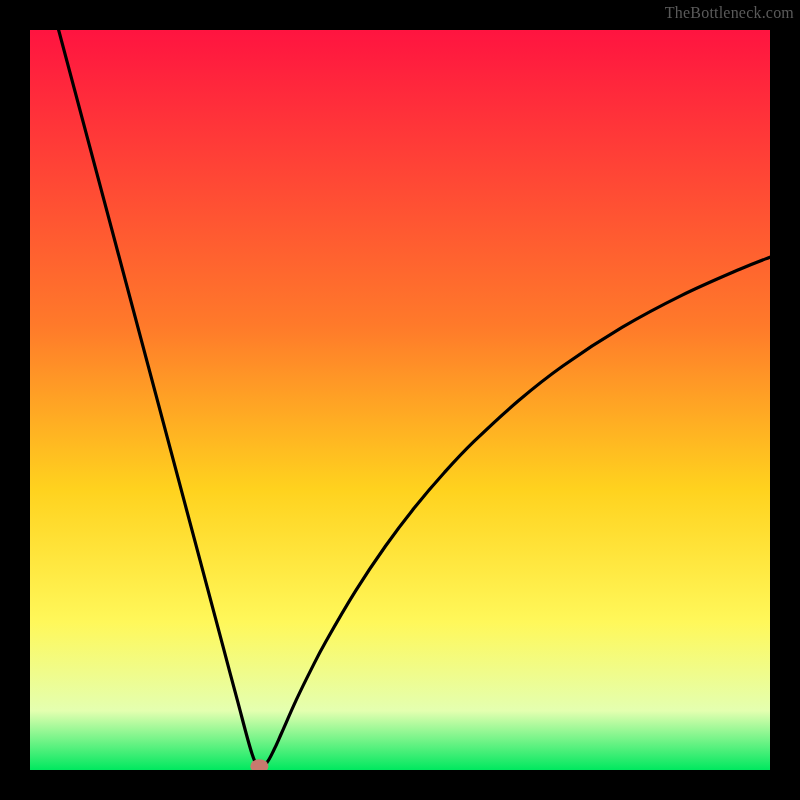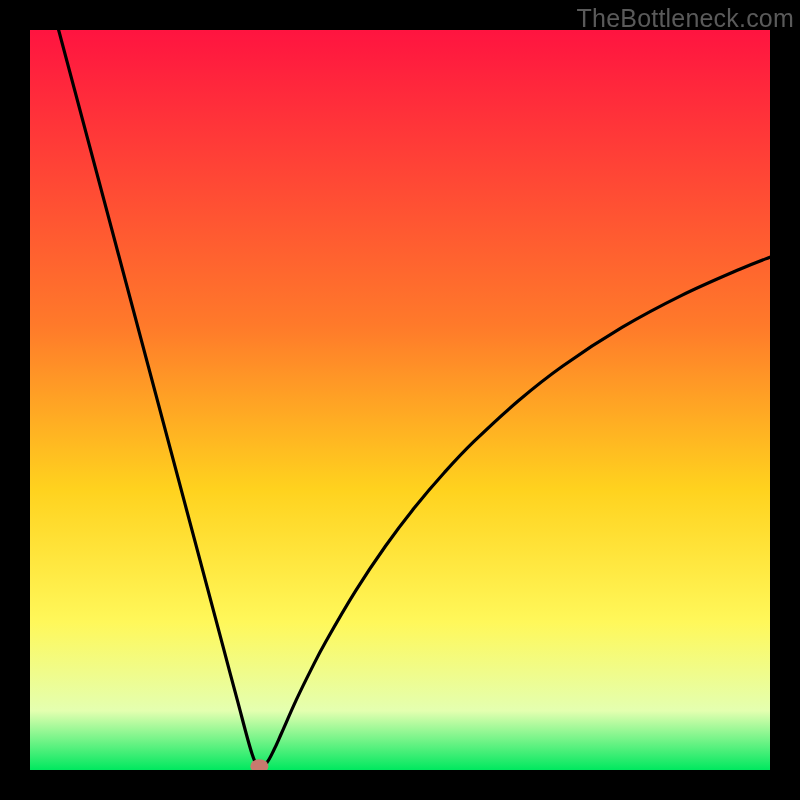--- a/index.html
+++ b/index.html
@@ -24,25 +24,25 @@
     left: 0;
     top: 0;
     width: 740px;
     height: 740px;
   }
   .watermark {
     position: absolute;
     top: 4px;
     right: 6px;
     color: #5a5a5a;
-    font-size: 25px;
+    font-size: 16px;
     font-weight: 500;
     letter-spacing: 0.2px;
     z-index: 10;
-    font-family: Liberation Sans, sans-serif;
+    font-family: Liberation Serif, serif;
   }
   svg { display: block; }
 </style>
 </head>
 <body>
 
 <div class="watermark">TheBottleneck.com</div>
 
 <div class="frame">
   <svg class="plot" viewBox="0 0 740 740" preserveAspectRatio="none">

